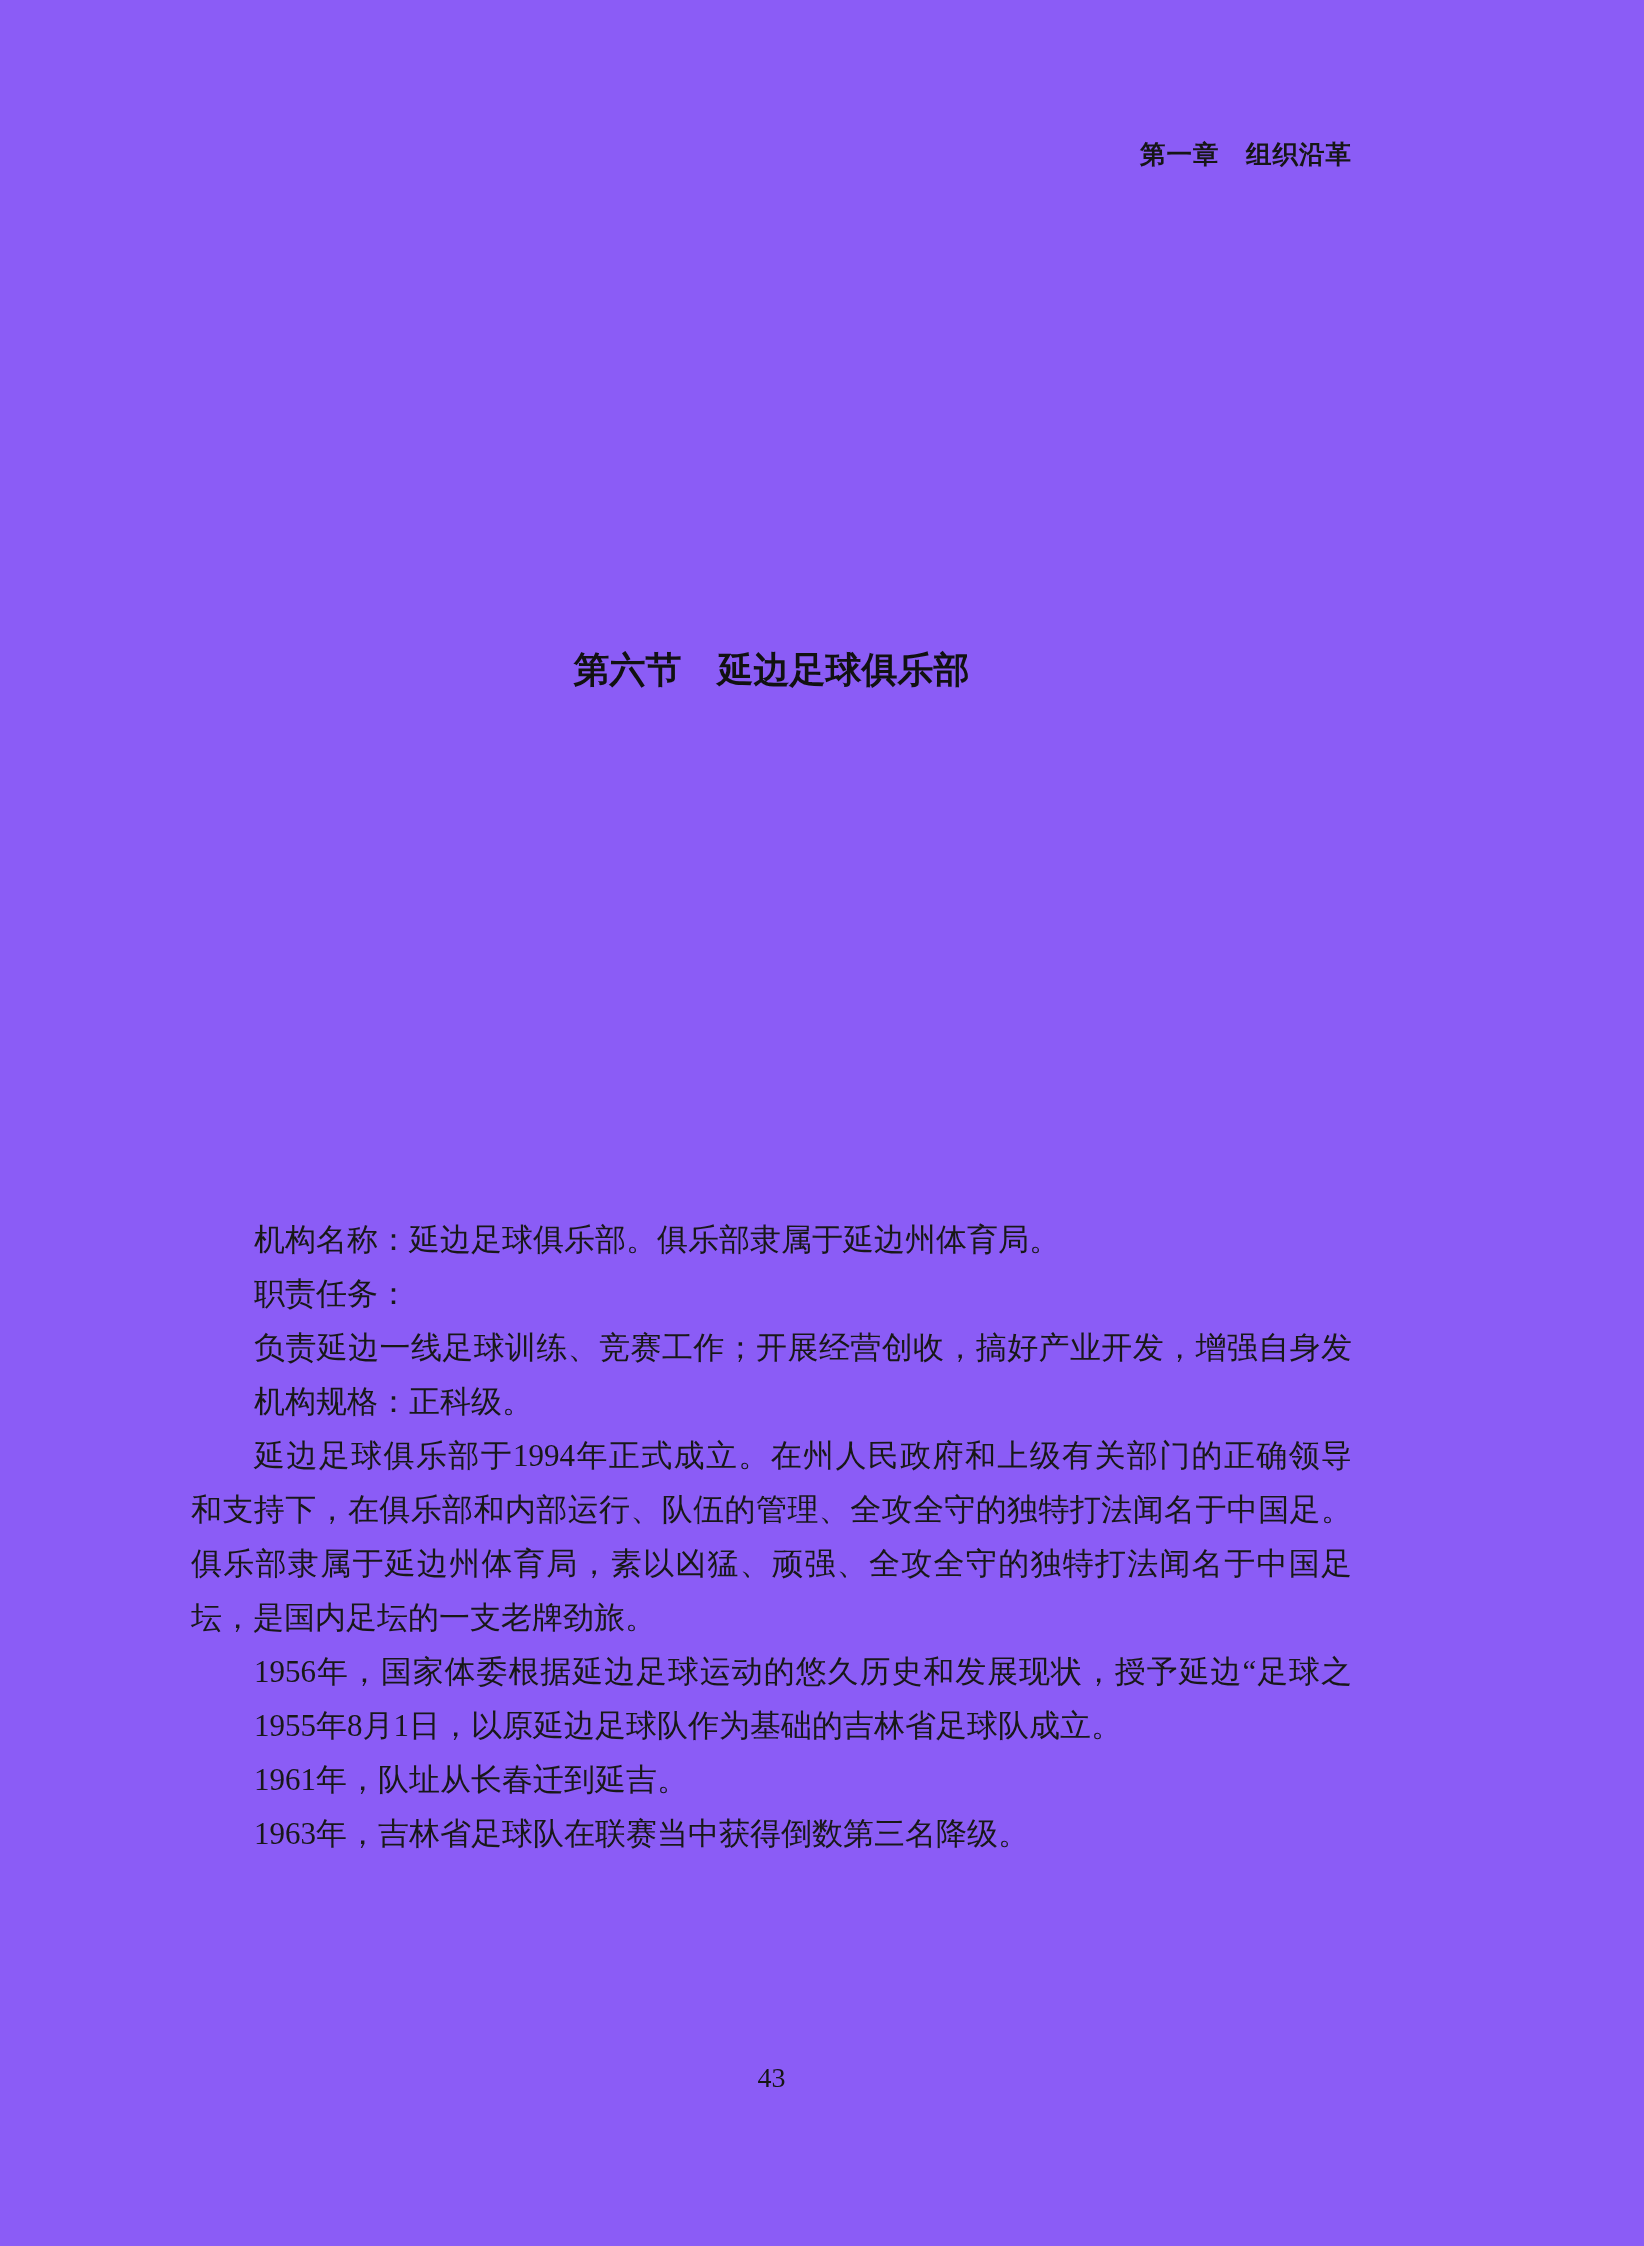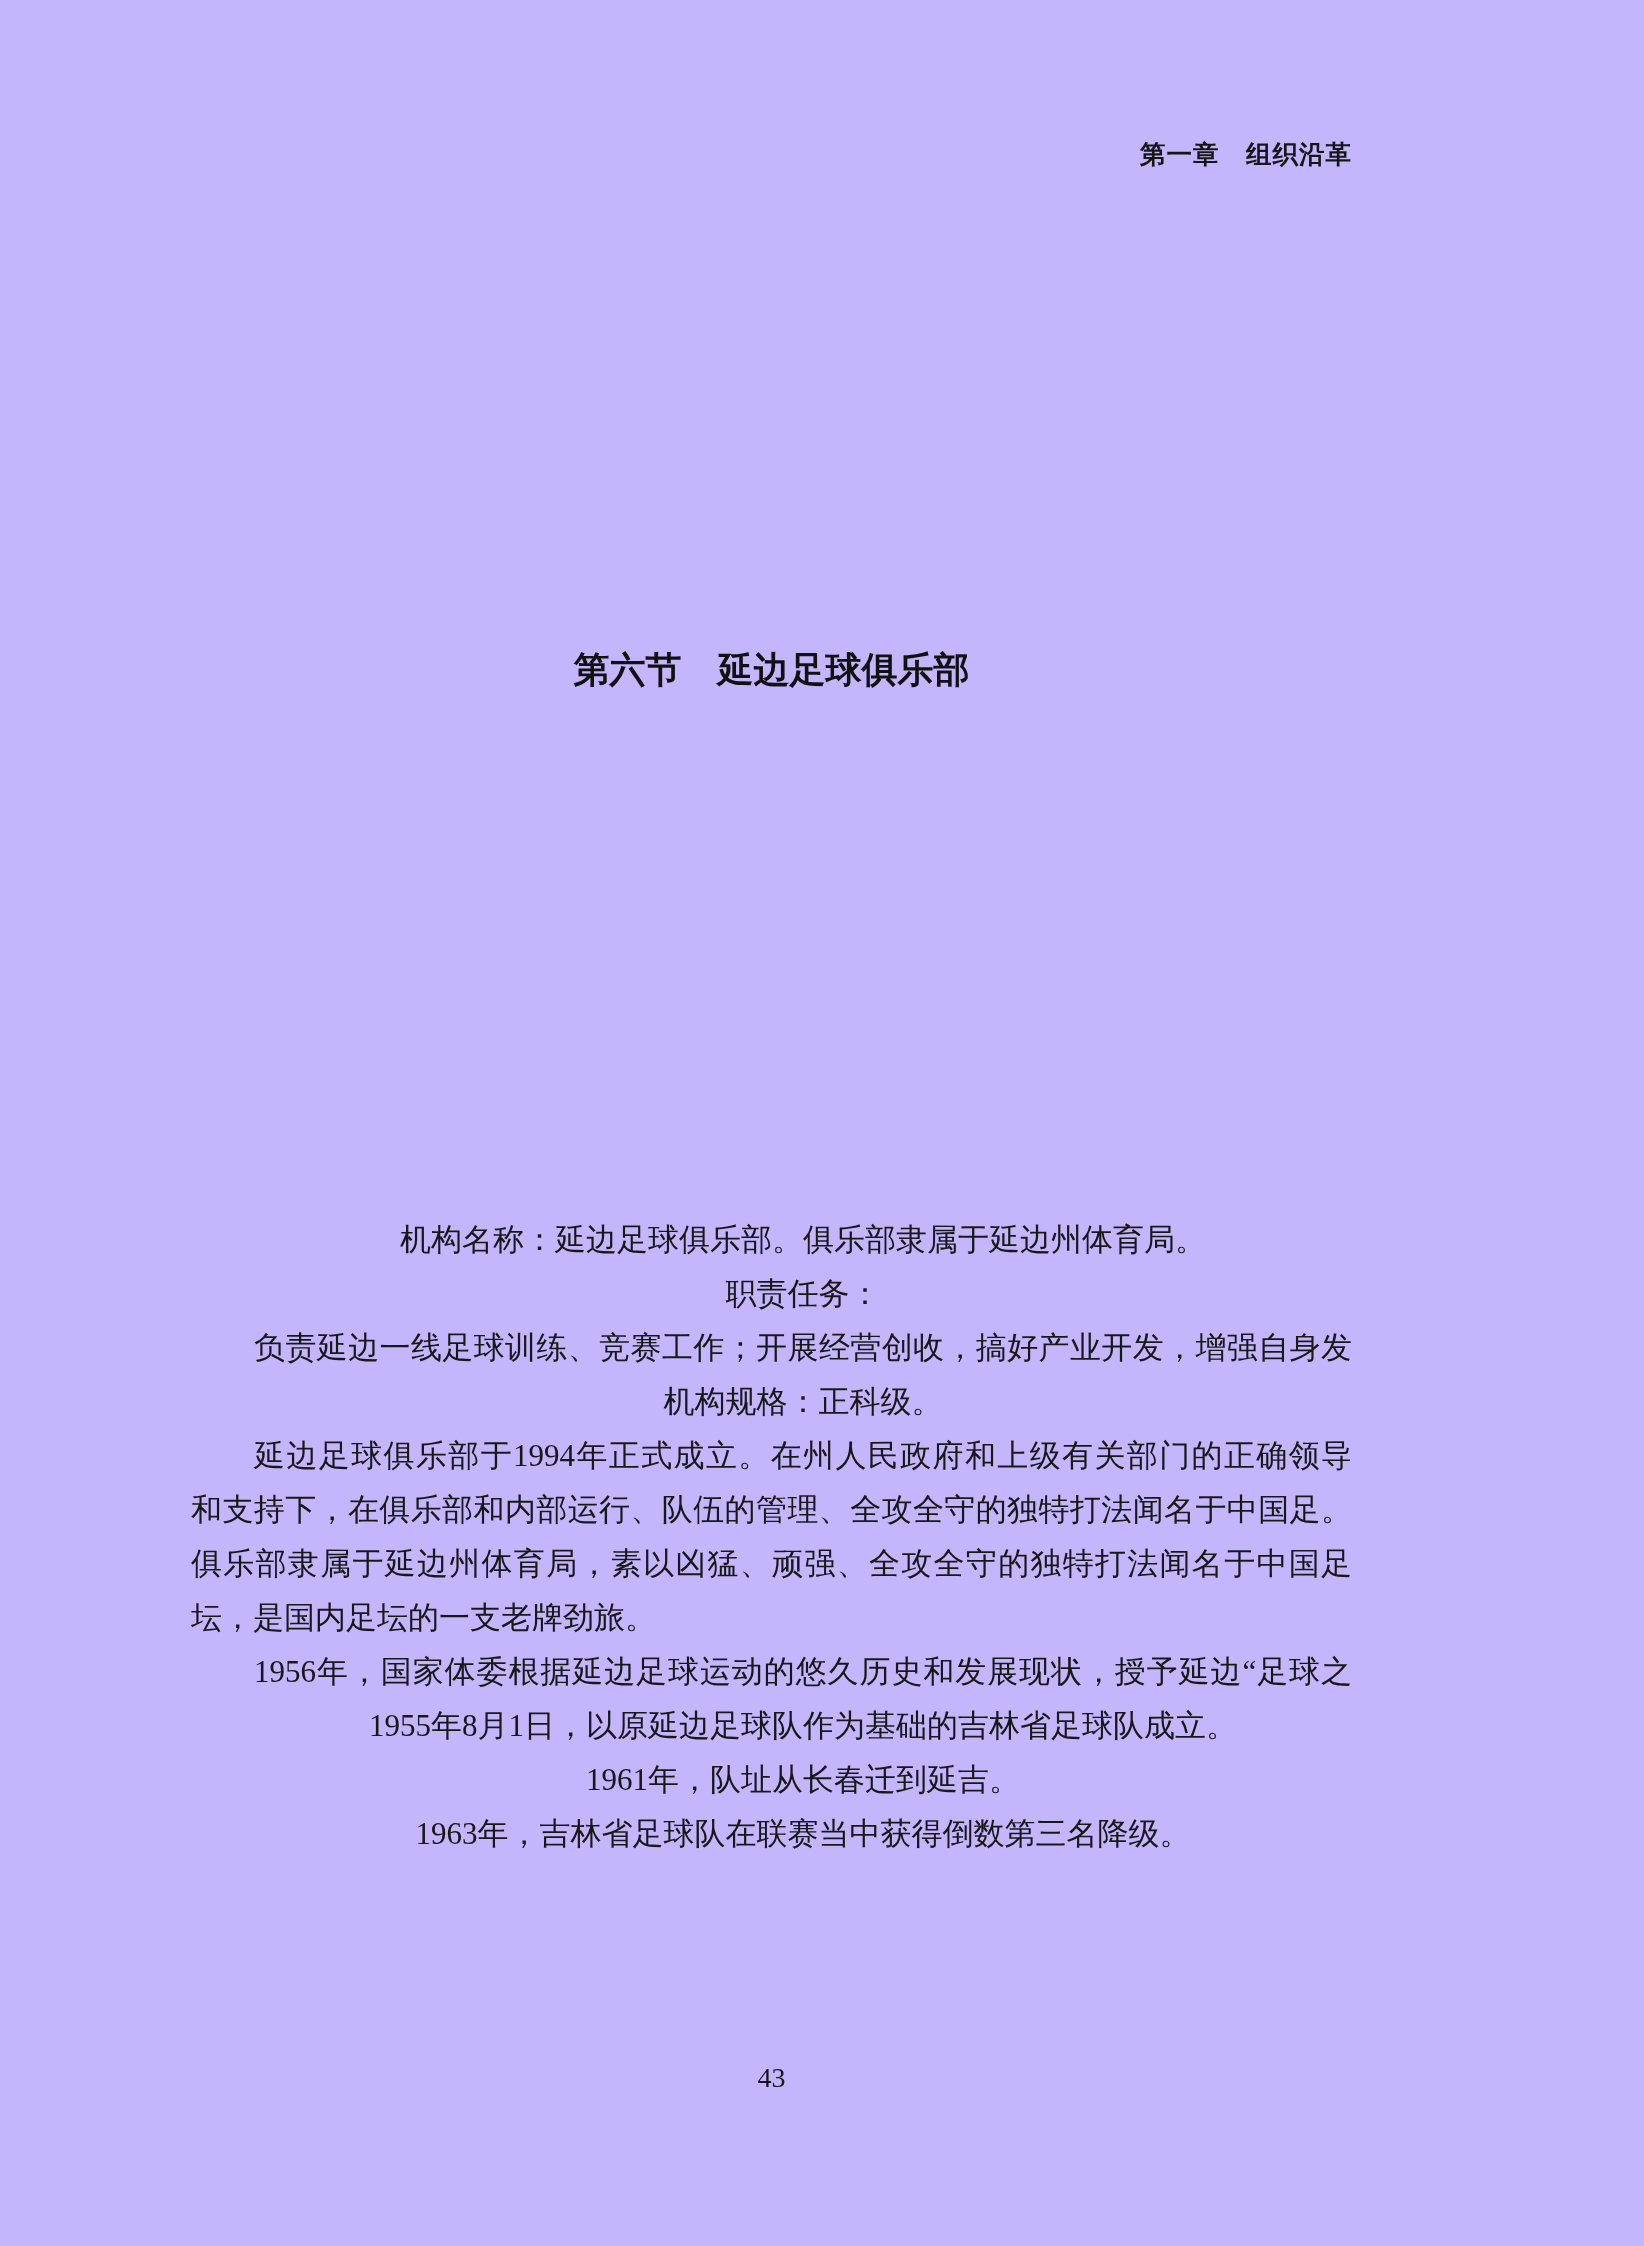--- a/index.html
+++ b/index.html
@@ -5,21 +5,21 @@
   html, body {
     margin: 0;
     padding: 0;
     background: #e8e8e8;
   }
   .page {
     position: relative;
     width: 1645px;
     height: 2247px;
     margin: 0 auto;
-    background: #c4b5fd;
+    background: #8b5cf6;
     color: #1a1a1a;
     font-family: "Liberation Serif", serif;
     overflow: hidden;
   }
   .running-header {
     position: absolute;
     top: 139px;
     left: 191px;
     width: 1161px;
     text-align: right;
@@ -49,21 +49,20 @@
     width: 1161px;
     font-size: 31px;
     line-height: 54px;
     color: #181818;
   }
   .body-line {
     text-align: left;
   }
   .body-line.indent {
     text-indent: 63px;
-    text-align: center;
   }
   .body-line.justify {
     text-align: justify;
     text-align-last: justify;
   }
   .page-number {
     position: absolute;
     top: 2056px;
     left: 191px;
     width: 1161px;

